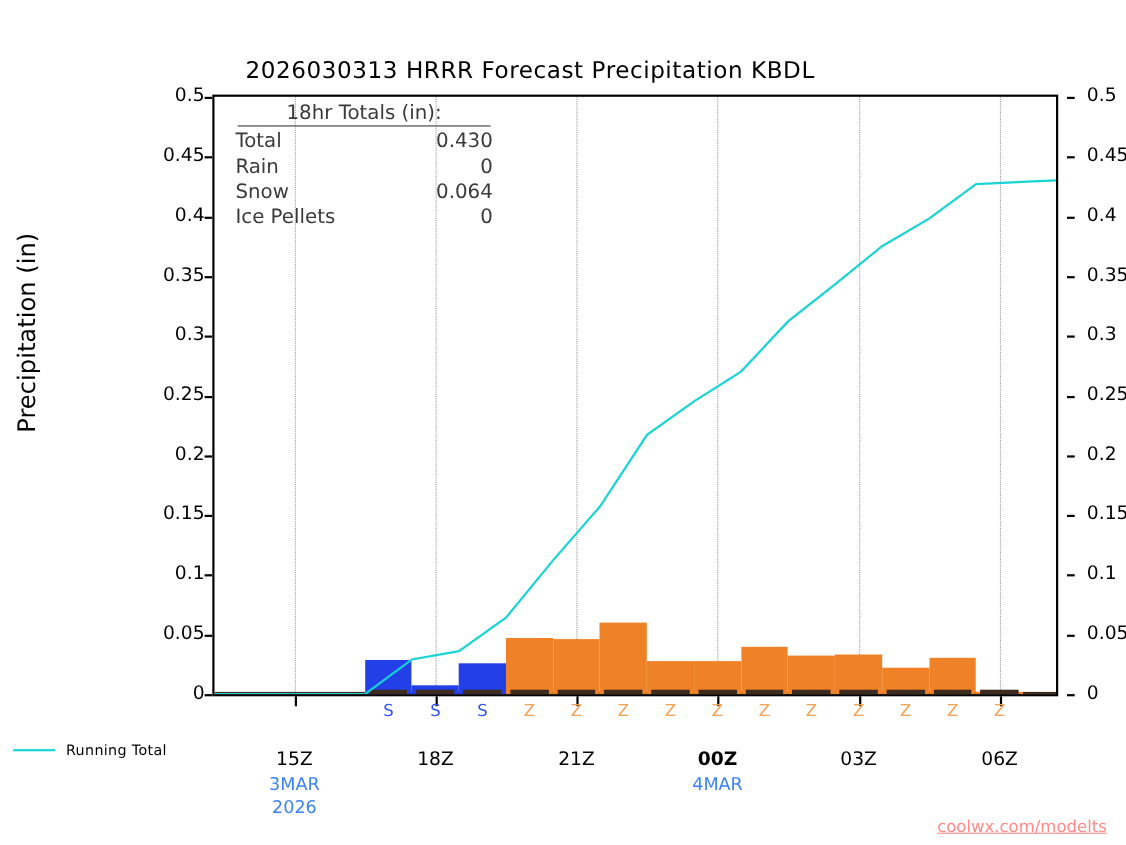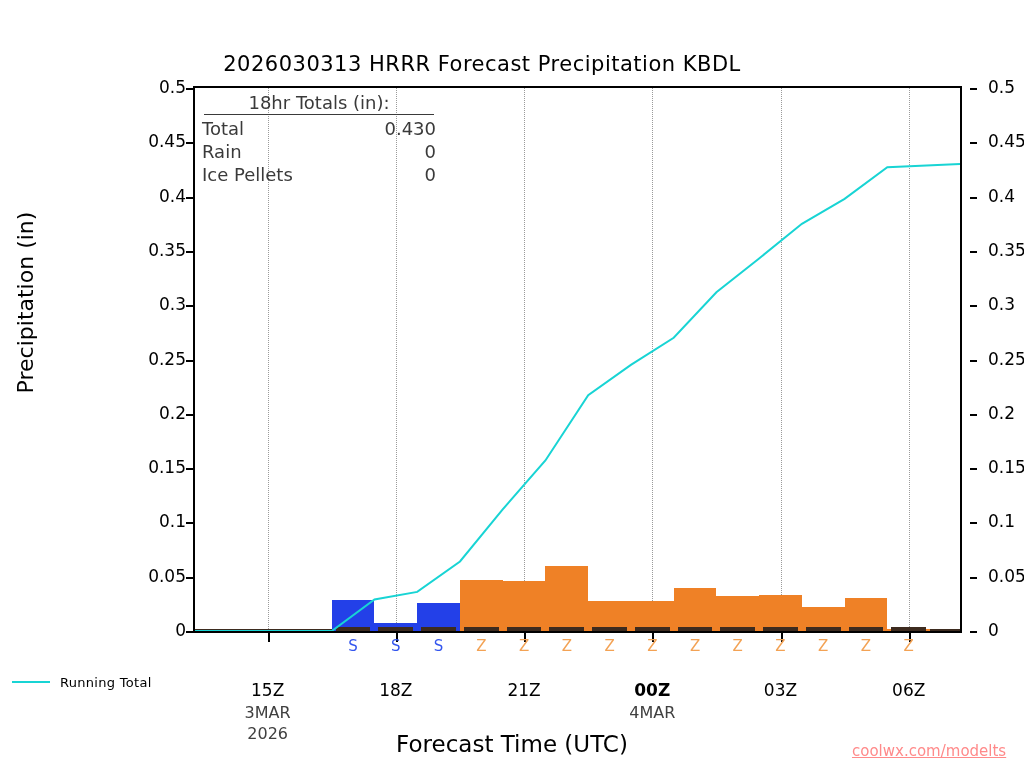--- a/index.html
+++ b/index.html
@@ -106,21 +106,21 @@
     top: 680px;
     text-align: center;
     font-size: 17px;
     color: #000;
     white-space: nowrap;
     transform: translateX(-50%);
   }
   .xtick-sub {
     position: absolute;
     font-size: 16px;
-    color: #404040;
+    color: #3b82f6;
     white-space: nowrap;
     transform: translateX(-50%);
   }
   .xaxis-title {
     position: absolute;
     left: 0;
     top: 731px;
     width: 1024px;
     text-align: center;
     font-size: 23px;
@@ -131,21 +131,21 @@
     position: absolute;
     left: 4px;
     top: 82px;
     font-size: 14px;
     line-height: 22px;
     white-space: nowrap;
   }
   
   .totals-box {
     position: absolute;
-    left: 198px;
+    left: 210px;
     top: 92px;
     width: 242px;
     font-size: 18px;
     color: #3a3a3a;
   }
   .totals-head {
     text-align: center;
     padding-bottom: 1px;
     border-bottom: 1.5px solid #3a3a3a;
     margin: 0 6px 2px 6px;
@@ -324,20 +324,24 @@
     <div id="totalsRows">
         <div class="totals-row">
           <span class="t-lab">Total</span>
           <span class="t-val">0.430</span>
         </div>
         <div class="totals-row">
           <span class="t-lab">Rain</span>
           <span class="t-val">0</span>
         </div>
         <div class="totals-row">
+          <span class="t-lab">Snow</span>
+          <span class="t-val">0.064</span>
+        </div>
+        <div class="totals-row">
           <span class="t-lab">Ice Pellets</span>
           <span class="t-val">0</span>
         </div>
       </div>
   </div>
 
   <div id="xAxisLayer">
       <div class="xtick-mark" style="left: 267.654px;"></div>
       <div class="xtick-label" style="left: 267.654px;">15Z</div>
       <div class="xtick-sub" style="left: 267.654px; top: 703px;">3MAR</div>
@@ -362,21 +366,20 @@
       <div class="ptype-mark" style="left: 609.553px; top: 637px; color: rgb(243, 162, 84);">Z</div>
       <div class="ptype-mark" style="left: 652.291px; top: 637px; color: rgb(243, 162, 84);">Z</div>
       <div class="ptype-mark" style="left: 695.028px; top: 637px; color: rgb(243, 162, 84);">Z</div>
       <div class="ptype-mark" style="left: 737.765px; top: 637px; color: rgb(243, 162, 84);">Z</div>
       <div class="ptype-mark" style="left: 780.503px; top: 637px; color: rgb(243, 162, 84);">Z</div>
       <div class="ptype-mark" style="left: 823.24px; top: 637px; color: rgb(243, 162, 84);">Z</div>
       <div class="ptype-mark" style="left: 865.978px; top: 637px; color: rgb(243, 162, 84);">Z</div>
       <div class="ptype-mark" style="left: 908.715px; top: 637px; color: rgb(243, 162, 84);">Z</div>
     </div>
 
-  <div class="xaxis-title">Forecast Time (UTC)</div>
 
   <div class="blegend" id="bLegend">
       <div class="blegend-row">
         <div class="bl-line" style="border-top-color: rgb(24, 212, 212);"></div>
         <div class="bl-text">Running Total</div>
       </div>
     </div>
 
   <div class="watermark">coolwx.com/modelts</div>
 

